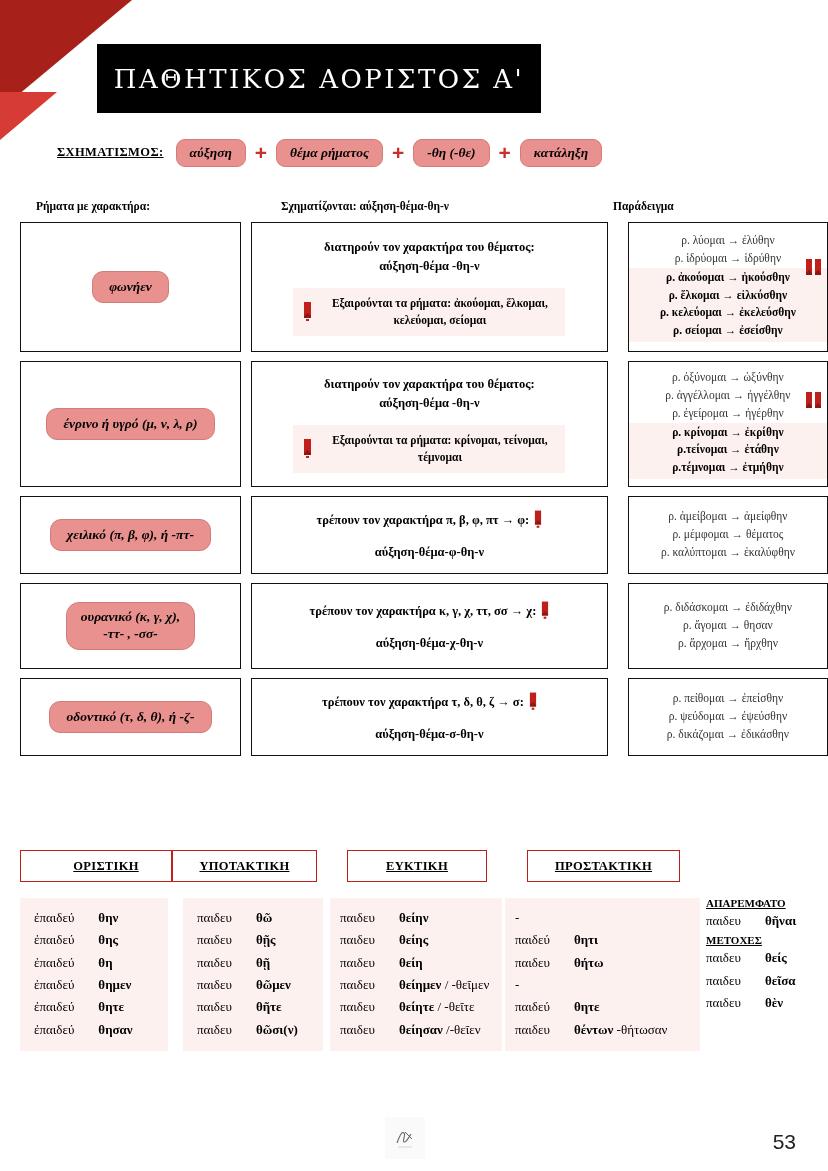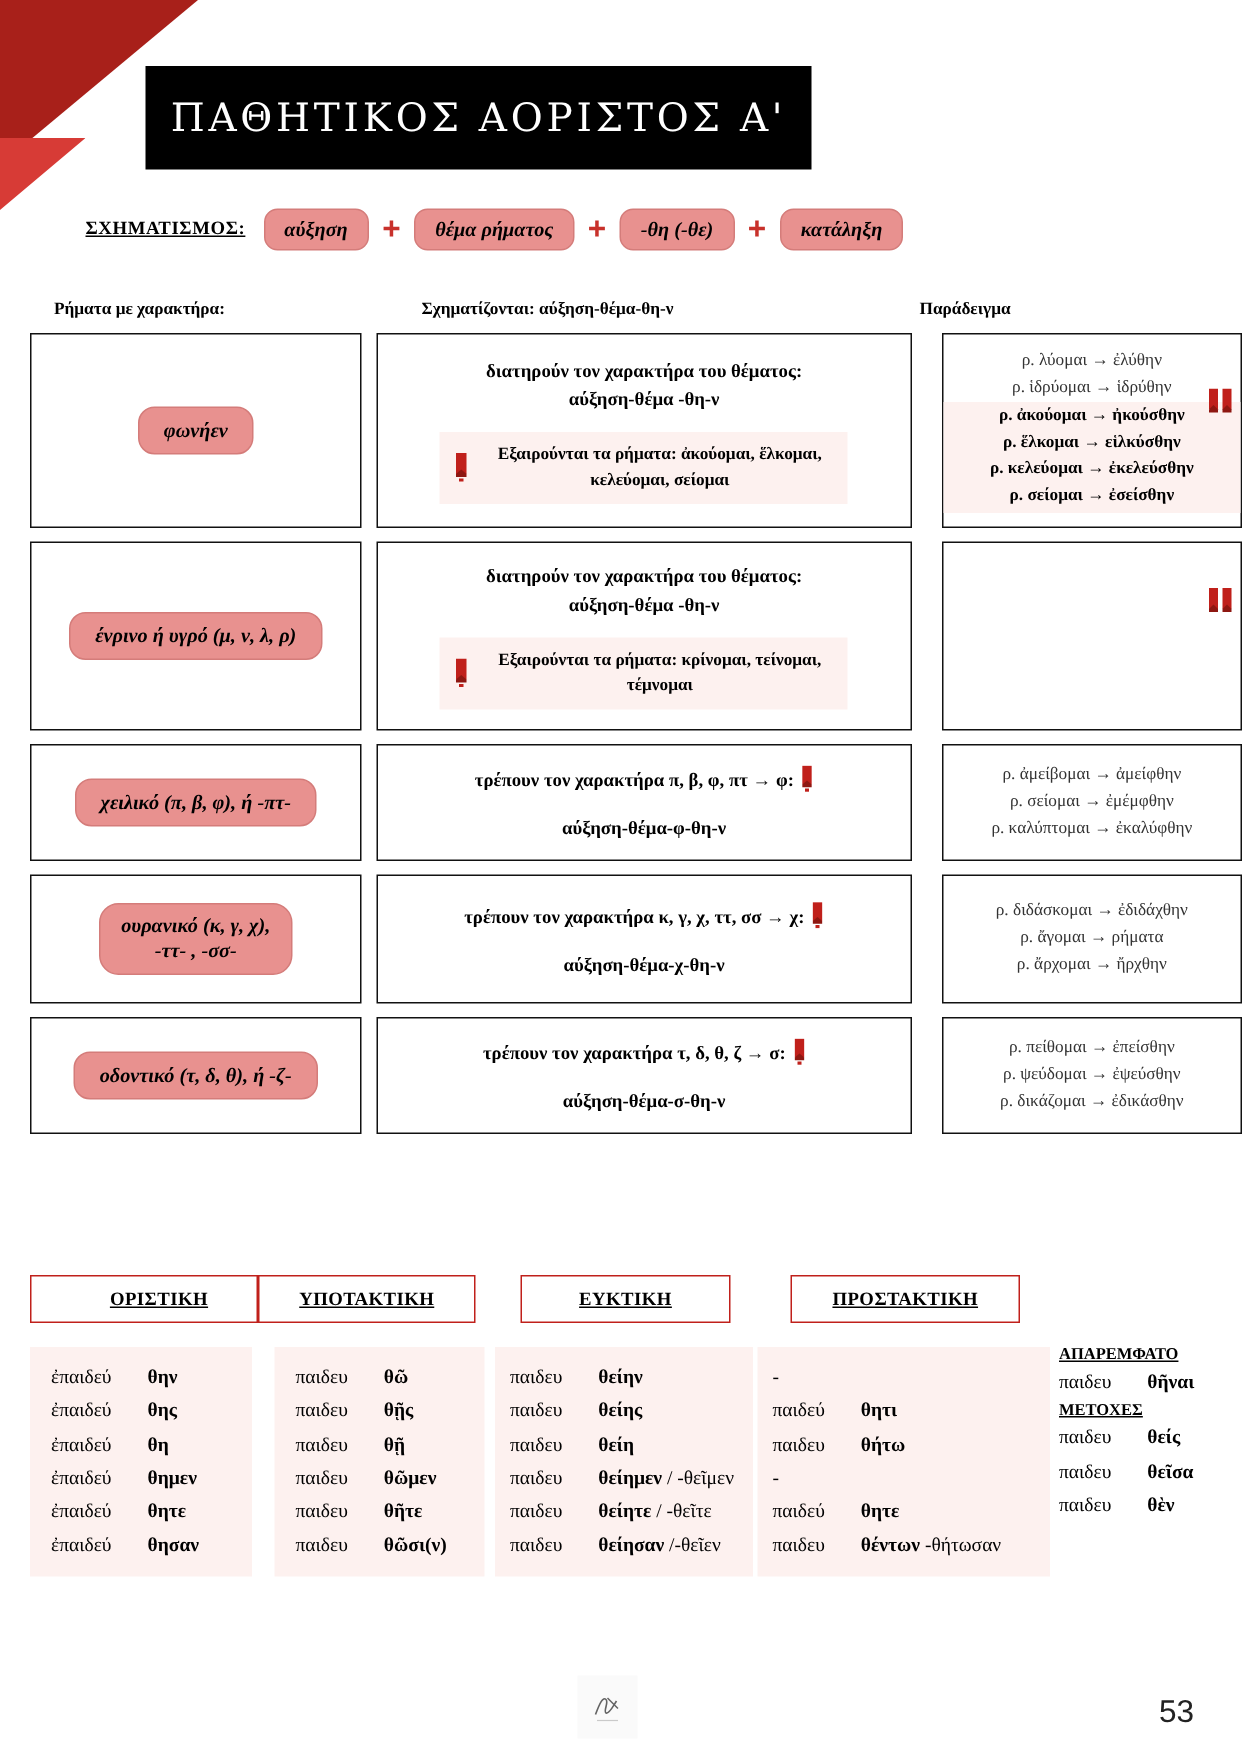--- a/index.html
+++ b/index.html
@@ -397,58 +397,68 @@
       </div>
       <div class="cell cell-ex">
         <div style="position: absolute; right: 4px; top: 30px; width: 17px; height: 19px;">
           <svg class="bang-double" viewBox="0 0 17 19">
             <rect x="0" y="0" width="6" height="14" fill="#C0201B"></rect>
             <polygon points="0,14 3,11 6,14 6,16 0,16" fill="#8E1711"></polygon>
             <rect x="9" y="0" width="6" height="14" fill="#C0201B"></rect>
             <polygon points="9,14 12,11 15,14 15,16 9,16" fill="#8E1711"></polygon>
           </svg>
         </div>
+        <div class="ex-list">
+          <div class="ex-item">ρ. ὀξύνομαι → ὠξύνθην</div>
+          <div class="ex-item">ρ. ἀγγέλλομαι → ἠγγέλθην</div>
+          <div class="ex-item">ρ. ἐγείρομαι → ἠγέρθην</div>
+          <div class="ex-hl-block">
+            <div class="ex-item hl">ρ. κρίνομαι → ἐκρίθην</div>
+            <div class="ex-item hl">ρ.τείνομαι → ἐτάθην</div>
+            <div class="ex-item hl">ρ.τέμνομαι → ἐτμήθην</div>
+          </div>
+        </div>
       </div>
     </div>
     <div class="row" style="height: 78px;">
       <div class="cell cell-char">
         <div class="char-badge"><span>χειλικό (π, β, φ), ή -πτ-</span></div>
       </div>
       <div class="cell cell-form">
         <div class="form-main">τρέπουν τον χαρακτήρα π, β, φ, πτ  →  φ:<svg class="bang-inline" viewBox="0 0 9 19">
             <rect x="1" y="0" width="7" height="14" fill="#C0201B"></rect>
             <polygon points="1,14 4.5,11 8,14 8,16 1,16" fill="#8E1711"></polygon>
             <rect x="3" y="17" width="3" height="2.4" fill="#C0201B"></rect>
           </svg></div>
         <div class="form-pattern">αύξηση-θέμα-φ-θη-ν</div>
       </div>
       <div class="cell cell-ex">
         <div class="ex-list">
           <div class="ex-item">ρ. ἀμείβομαι → ἀμείφθην</div>
-          <div class="ex-item">ρ. σείομαι → ἐμέμφθην</div>
+          <div class="ex-item">ρ. μέμφομαι → θέματος</div>
           <div class="ex-item">ρ. καλύπτομαι → ἐκαλύφθην</div>
         </div>
       </div>
     </div>
     <div class="row" style="height: 86px;">
       <div class="cell cell-char">
         <div class="char-badge two-line"><span>ουρανικό (κ, γ, χ),</span><span class="line2">-ττ- , -σσ-</span></div>
       </div>
       <div class="cell cell-form">
         <div class="form-main">τρέπουν τον χαρακτήρα κ, γ, χ, ττ, σσ  →  χ:<svg class="bang-inline" viewBox="0 0 9 19">
             <rect x="1" y="0" width="7" height="14" fill="#C0201B"></rect>
             <polygon points="1,14 4.5,11 8,14 8,16 1,16" fill="#8E1711"></polygon>
             <rect x="3" y="17" width="3" height="2.4" fill="#C0201B"></rect>
           </svg></div>
         <div class="form-pattern">αύξηση-θέμα-χ-θη-ν</div>
       </div>
       <div class="cell cell-ex">
         <div class="ex-list">
           <div class="ex-item">ρ. διδάσκομαι → ἐδιδάχθην</div>
-          <div class="ex-item">ρ. ἄγομαι → ρήματα</div>
+          <div class="ex-item">ρ. ἄγομαι → θησαν</div>
           <div class="ex-item">ρ. ἄρχομαι → ἤρχθην</div>
         </div>
       </div>
     </div>
     <div class="row" style="height: 78px;">
       <div class="cell cell-char">
         <div class="char-badge"><span>οδοντικό (τ, δ, θ), ή -ζ-</span></div>
       </div>
       <div class="cell cell-form">
         <div class="form-main">τρέπουν τον χαρακτήρα τ, δ, θ, ζ  →  σ:<svg class="bang-inline" viewBox="0 0 9 19">

